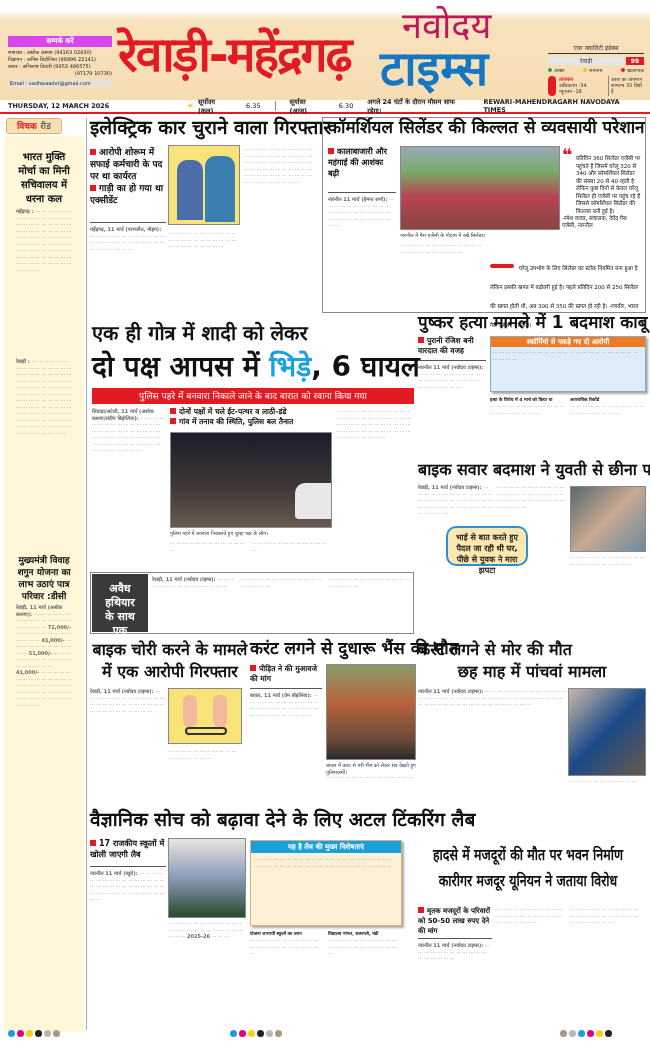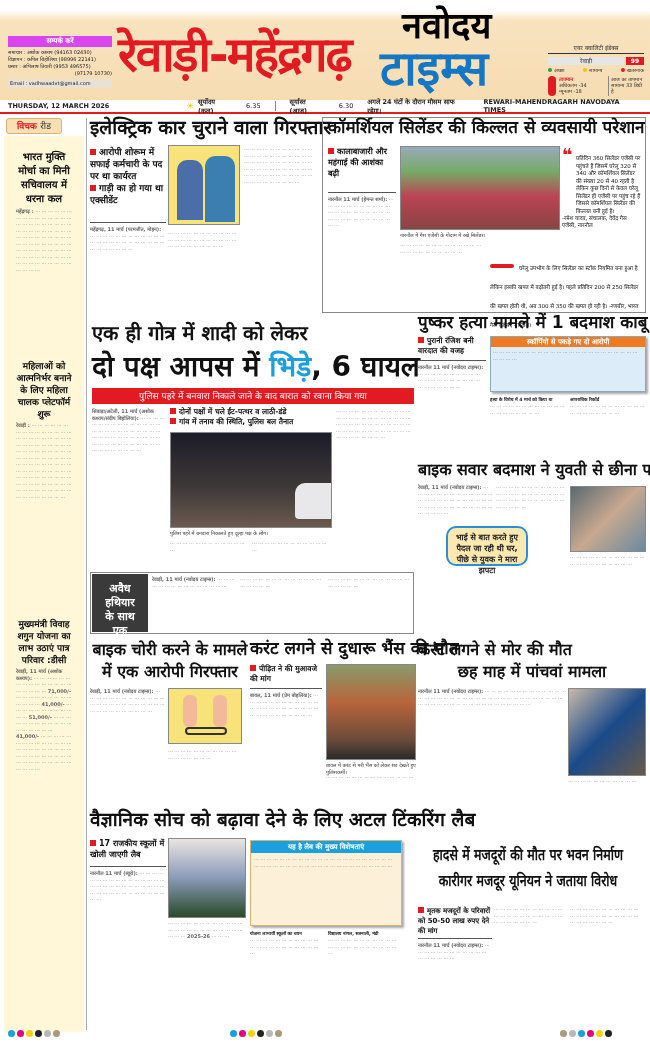--- a/index.html
+++ b/index.html
@@ -3,21 +3,21 @@
 <meta charset="utf-8">
 <style>
 *{box-sizing:border-box;margin:0;padding:0}
 body{width:650px;height:1043px;background:#fff;font-family:"DejaVu Sans",sans-serif;color:#222;position:relative;overflow:hidden}
 .abs{position:absolute}
 .masthead{left:0;top:0;width:650px;height:100px;background:linear-gradient(#fff 0,#fff 10px,#f8e3bf 20px,#f7dcb2 100%)}
 .contact{left:8px;top:36px;width:104px;height:62px;font-size:5px;line-height:7px;color:#222}
 .contact-head{background:#d946ef;color:#fff;font-weight:bold;text-align:center;font-size:7px;height:11px;line-height:11px;margin-bottom:2px}
 .contact-email{background:#e8e2d6;margin-top:2px;padding:1px 2px;font-size:5px}
 .logo-red{left:118px;top:24px;font-family:"DejaVu Sans",sans-serif;font-weight:bold;font-size:48px;color:#e21b23;letter-spacing:-2px;line-height:60px}
-.logo-blue1{left:402px;top:4px;font-weight:bold;font-size:36px;color:#000000;line-height:44px}
+.logo-blue1{left:402px;top:4px;font-weight:normal;font-size:36px;color:#be185d;line-height:44px}
 .logo-blue2{left:380px;top:38px;font-weight:bold;font-size:48px;color:#1477c4;line-height:60px}
 .aqi{left:548px;top:44px;width:96px;height:55px;font-size:5px;color:#333}
 .aqi-title{border-bottom:1px solid #333;text-align:center;font-size:6px;padding-bottom:1px}
 .aqi-row{display:flex;margin-top:3px}
 .aqi-city{flex:1;background:#e6e6e6;text-align:center;font-size:6px;height:8px;line-height:8px}
 .aqi-val{width:18px;background:#e21b23;color:#fff;font-weight:bold;text-align:center;font-size:6px;height:8px;line-height:8px;margin-left:2px}
 .aqi-legend{display:flex;justify-content:space-between;margin-top:2px;font-size:5px}
 .dot{display:inline-block;width:4px;height:4px;border-radius:50%;margin-right:2px}
 .weather{display:flex;margin-top:3px;gap:3px}
 .thermo{width:8px;height:20px;background:#e21b23;border-radius:4px}
@@ -94,21 +94,20 @@
   <span>सूर्यास्त (आज)</span>
   <span style="font-weight:normal">6.30</span>
   <span>अगले 24 घंटों के दौरान मौसम साफ रहेगा।</span>
   <span style="margin-left:auto">REWARI-MAHENDRAGARH NAVODAYA TIMES</span>
 </div>
 
 <div class="abs kicker"><span>विचक</span> <span style="color:#333;font-weight:normal">रीड</span></div>
 <div class="abs leftcol">
   <div class="lc-head">भारत मुक्ति मोर्चा का मिनी सचिवालय में धरना कल</div>
   <div class="fill" style="height:150px"><b>महेंद्रगढ़ :</b> ··· ··· ··· ··· ··· ··· ··· ··· ··· ··· ··· ··· ··· ··· ··· ··· ··· ··· ··· ··· ··· ··· ··· ··· ··· ··· ··· ··· ··· ··· ··· ··· ··· ··· ··· ··· ··· ··· ··· ··· ··· ··· ··· ··· ··· ··· ··· ··· ··· ··· ··· ··· ··· ··· ··· ··· ··· ··· ··· ··· ··· ··· ··· ··· ··· ··· ··· ··· ··· ··· ··· ··· ··· ··· ··· ··· ··· ··· ··· ··· ··· ···</div>
-  <div class="lc-head" style="font-size:9px;line-height:12px">महिलाओं को आत्मनिर्भर बनाने के लिए महिला चालक प्लेटफॉर्म शुरू</div>
   <div class="fill" style="height:194px"><b>रेवाड़ी :</b> ··· ··· ··· ··· ··· ··· ··· ··· ··· ··· ··· ··· ··· ··· ··· ··· ··· ··· ··· ··· ··· ··· ··· ··· ··· ··· ··· ··· ··· ··· ··· ··· ··· ··· ··· ··· ··· ··· ··· ··· ··· ··· ··· ··· ··· ··· ··· ··· ··· ··· ··· ··· ··· ··· ··· ··· ··· ··· ··· ··· ··· ··· ··· ··· ··· ··· ··· ··· ··· ··· ··· ··· ··· ··· ··· ··· ··· ··· ··· ··· ··· ··· ··· ··· ··· ··· ··· ··· ··· ··· ··· ··· ··· ··· ··· ··· ··· ··· ··· ··· ··· ··· ··· ···</div>
   <div class="lc-head" style="font-size:9px;line-height:12px">मुख्यमंत्री विवाह शगुन योजना का लाभ उठाएं पात्र परिवार :डीसी</div>
   <div class="fill" style="height:340px"><b>रेवाड़ी, 11 मार्च (अशोक कश्यप):</b> ··· ··· ··· ··· ··· ··· ··· ··· ··· ··· ··· ··· ··· ··· ··· ··· ··· ··· ··· ··· <b>71,000/-</b> ··· ··· ··· ··· ··· ··· ··· ··· ··· ··· ··· ··· ··· <b>41,000/-</b> ··· ··· ··· ··· ··· ··· ··· ··· ··· ··· ··· ··· <b>51,000/-</b> ··· ··· ··· ··· ··· ··· ··· ··· ··· ··· ··· ··· ··· ··· ··· ··· ··· ··· <b>41,000/-</b> ··· ··· ··· ··· ··· ··· ··· ··· ··· ··· ··· ··· ··· ··· ··· ··· ··· ··· ··· ··· ··· ··· ··· ··· ··· ··· ··· ··· ··· ··· ··· ··· ··· ··· ··· ··· ··· ··· ··· ··· ··· ··· ··· ··· ···</div>
 </div>
 <div class="abs vsep" style="left:86px;top:118px;height:912px"></div>
 
 <div class="abs headline" style="left:90px;top:118px;font-size:19px">इलेक्ट्रिक कार चुराने वाला गिरफ्तार</div>
 <div class="abs" style="left:90px;top:146px;width:76px">
   <div class="bullet">आरोपी शोरूम में सफाई कर्मचारी के पद पर था कार्यरत</div>
   <div class="bullet">गाड़ी का हो गया था एक्सीडेंट</div>

